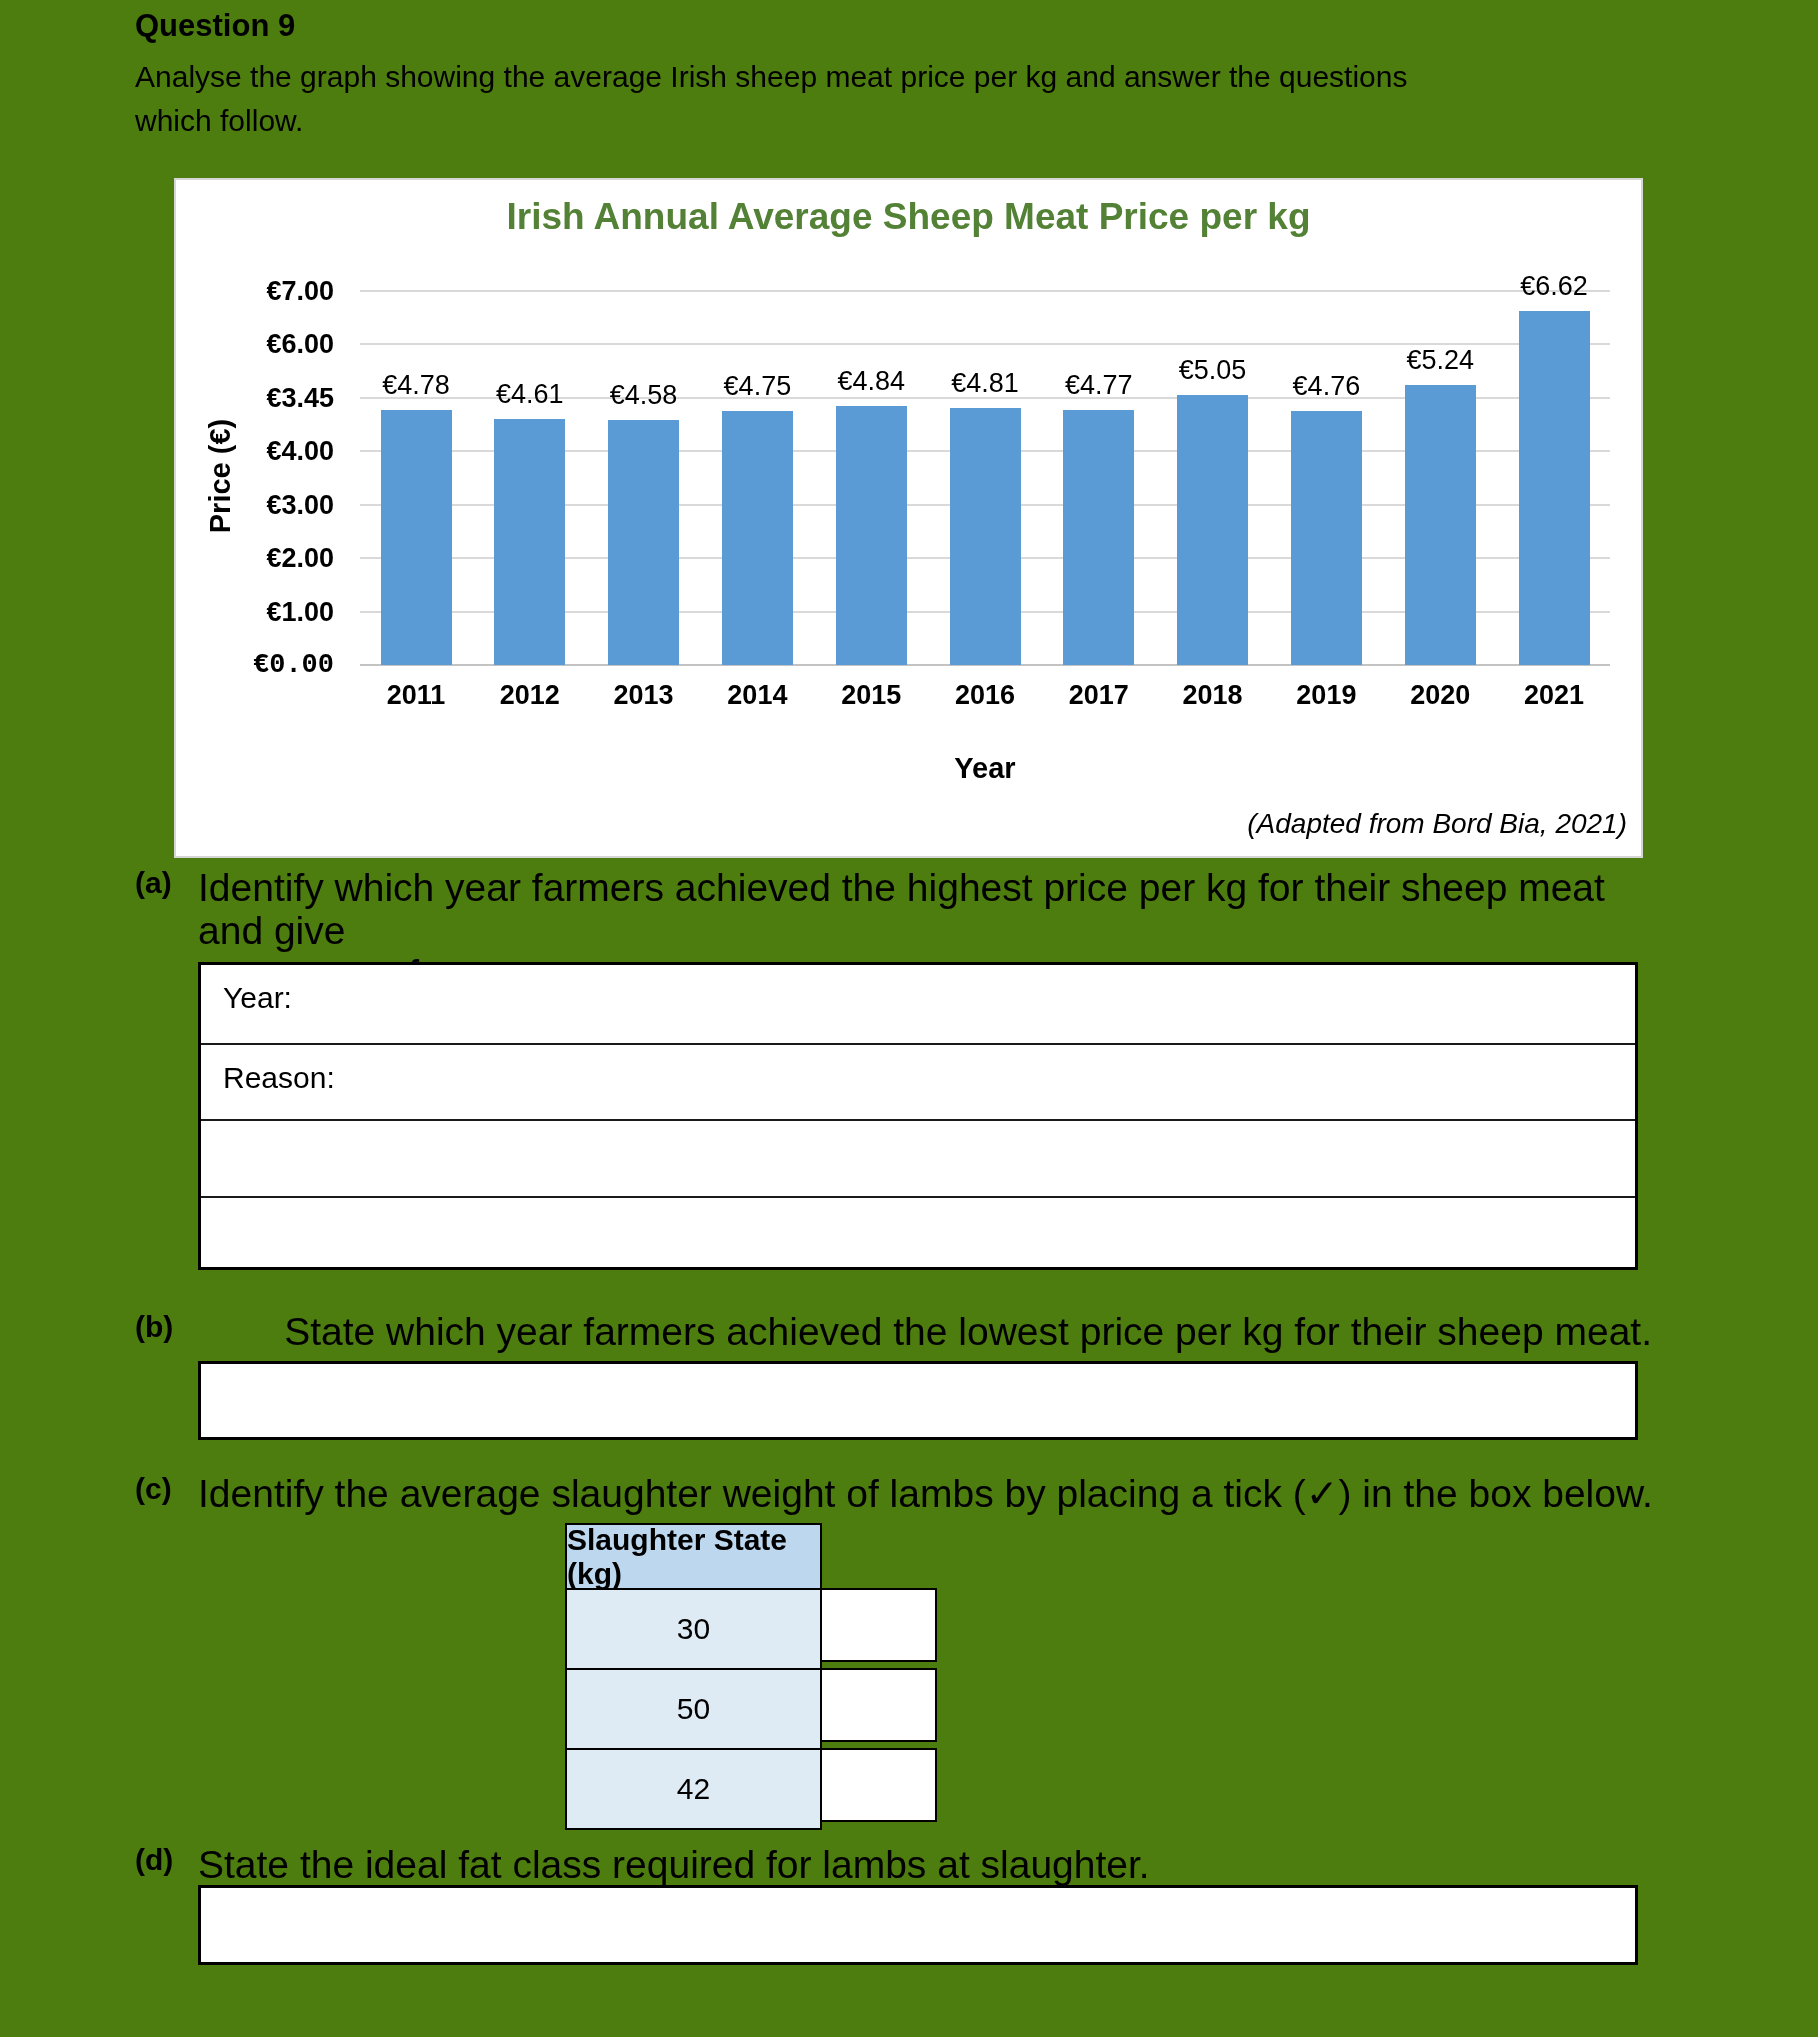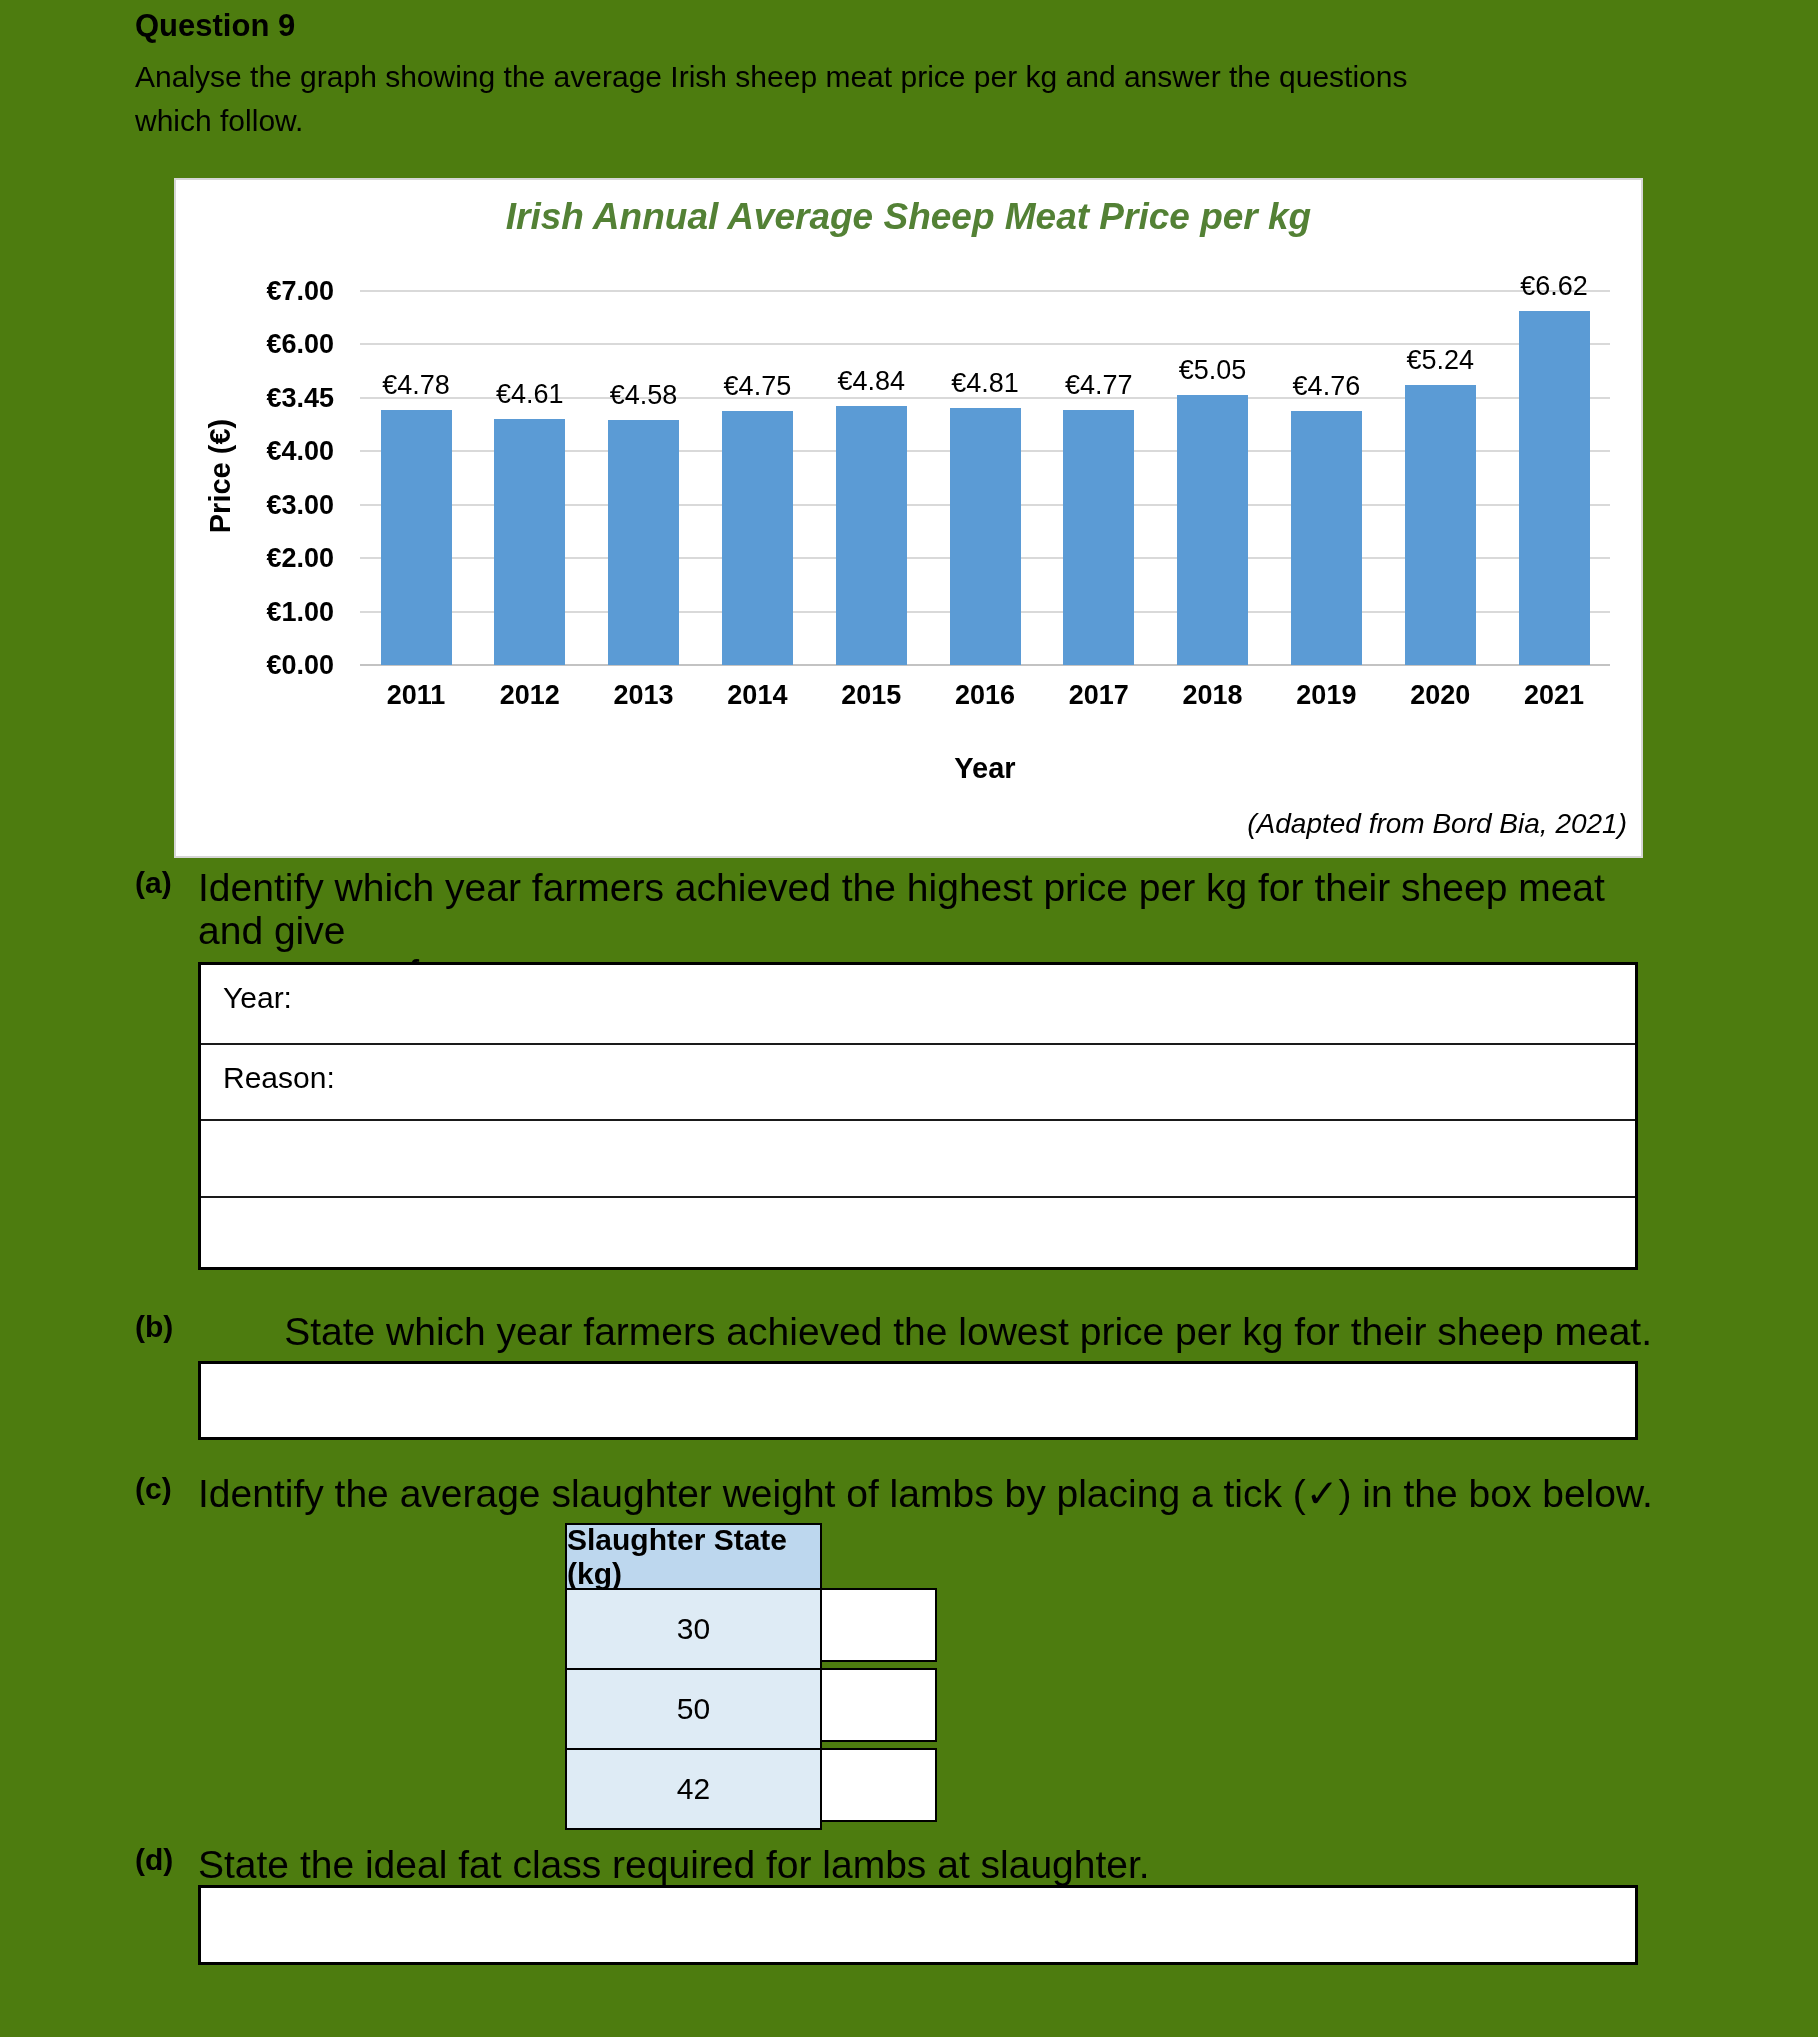--- a/index.html
+++ b/index.html
@@ -19,21 +19,21 @@
   .part-label{font-size:30px;font-weight:bold;}
   .part-text{font-size:39px;line-height:43px;}
 
   
   #chart-frame{
     left:174px;top:178px;width:1469px;height:680px;
     border:2px solid #d6d6d6;box-sizing:border-box;background:#fff;
   }
   #chart-title{
     left:0;right:0;top:16px;text-align:center;
-    font-size:37px;font-weight:bold;font-style:italic;
+    font-size:37px;font-weight:bold;
   }
   .gridline{left:184px;width:1250px;height:2px;background:#d9d9d9;}
   .gridline.base{background:#c3c3c3;}
   .ytick{
     left:0;width:158px;text-align:right;
     font-size:27px;font-weight:bold;line-height:34px;
   }
   .bar{background:#5B9BD5;}
   .val-label{width:150px;text-align:center;font-size:27px;}
   .xtick{width:120px;text-align:center;font-size:27px;font-weight:bold;}
@@ -91,21 +91,21 @@
 
   <div class="abs q-head" style="left:135px;top:8px;">Question 9</div>
 
   <div class="abs body-text" style="left:135px;top:55px;width:1520px;"><span>Analyse the graph showing the average Irish sheep meat price per kg and answer the questions</span><br><span>which follow.</span></div>
 
   <div id="chart-frame" class="abs">
     <div id="chart-title" class="abs" style="color: rgb(83, 129, 53);">Irish Annual Average Sheep Meat Price per kg</div>
     <div id="y-axis-title" class="abs">Price (€)</div>
     <div id="plot-layer">
         <div class="abs gridline base" style="top: 484px;"></div>
-        <div class="abs ytick" style="top: 468px;">€0.00</div>
+        <div class="abs ytick" style="top: 468px; font-family: Liberation Mono, monospace;">€0.00</div>
         <div class="abs gridline" style="top: 430.57px;"></div>
         <div class="abs ytick" style="top: 414.57px;">€1.00</div>
         <div class="abs gridline" style="top: 377.14px;"></div>
         <div class="abs ytick" style="top: 361.14px;">€2.00</div>
         <div class="abs gridline" style="top: 323.71px;"></div>
         <div class="abs ytick" style="top: 307.71px;">€3.00</div>
         <div class="abs gridline" style="top: 270.28px;"></div>
         <div class="abs ytick" style="top: 254.28px;">€4.00</div>
         <div class="abs gridline" style="top: 216.85px;"></div>
         <div class="abs ytick" style="top: 200.85px;">€3.45</div>

